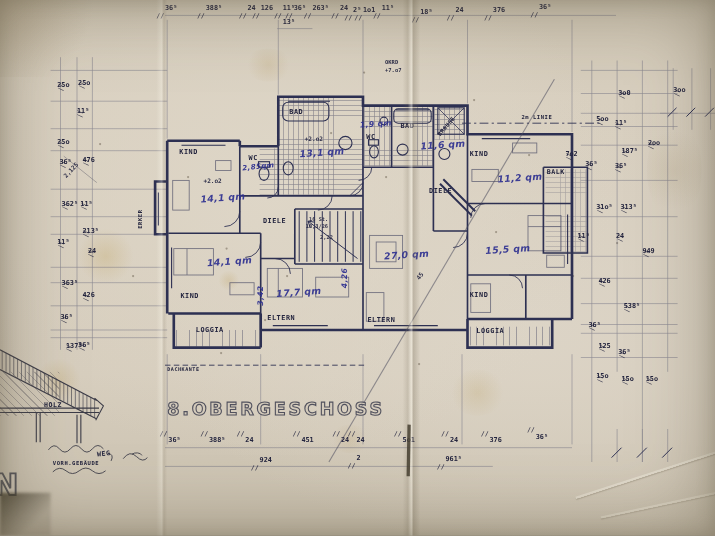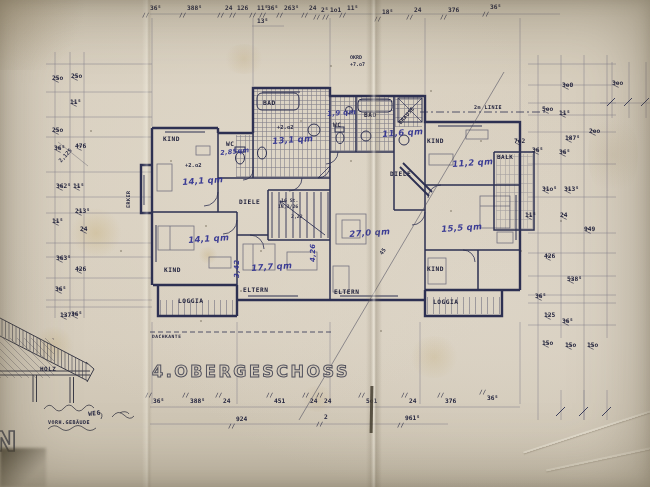--- a/index.html
+++ b/index.html
@@ -161,21 +161,21 @@
     <g id="holz-sketch" stroke="#3c3c48" stroke-width="1" fill="none">
       <path d="M0,318 L88,364 M0,336 L88,381 M86,362 L94,369 L87,382 M0,371 H90 M0,375 H90 M33,375 V402 M36.5,375 V402 M70,377 V403 M73.5,377 V403"></path>
       <path stroke-width=".8" d="M44,409 q5,-7 10,-1 t10,0 t10,0 t10,0 t10,0 M98,412 q6,1 3,7 M112,417 q6,-8 12,-2 t10,1 M120,413 a5,3 0 0 1 9,1 M48,429 q6,-6 12,-1 t12,0 t12,0 t12,0"></path>
       <g id="rafters" stroke-width=".7" opacity=".8">
           <path d="M2,319.0 V336.0 M5.5,320.9 V337.9 M9,322.7 V339.7 M12.5,324.5 V341.5 M16,326.4 V343.4 M19.5,328.2 V345.2 M23,330.0 V347.0 M26.5,331.9 V348.9 M30,333.7 V350.7 M33.5,335.5 V352.5 M37,337.3 V354.3 M40.5,339.2 V356.2 M44,341.0 V358.0 M47.5,342.8 V359.8 M51,344.7 V361.7 M54.5,346.5 V363.5 M58,348.3 V365.3 M61.5,350.1 V367.1 M65,352.0 V369.0 M68.5,353.8 V370.8 M72,355.6 V372.6 M75.5,357.5 V374.5 M79,359.3 V376.3 M82.5,361.1 V378.1 M86,363.0 V380.0 " fill="none" stroke="#3c3c48"></path>
         </g>
     </g>
   </svg>
 
   <div class="layer" id="labels">
-    <span class="lbl title" style="left:152px;top:364px;">4.OBERGESCHOSS</span>
+    <span class="lbl title" style="left:152px;top:364px;">8.OBERGESCHOSS</span>
     <span class="lbl bigN" style="left:-6px;top:428px;">N</span>
   <span class="lbl room" style="left: 163px; top: 136px; font-size: 6.2px;">KIND</span>
       <span class="lbl room" style="left: 226px; top: 141px; font-size: 6.2px;">WC</span>
       <span class="lbl room" style="left: 263px; top: 100px; font-size: 6.2px;">BAD</span>
       <span class="lbl room" style="left: 333px; top: 122px; font-size: 6.2px;">WC</span>
       <span class="lbl room" style="left: 364px; top: 112px; font-size: 6.2px;">BAD</span>
       <span class="lbl room" style="left: 398px; top: 122px; transform: rotate(-50deg); font-size: 5px;">BRAUSE</span>
       <span class="lbl room" style="left: 427px; top: 138px; font-size: 6.2px;">KIND</span>
       <span class="lbl room" style="left: 497px; top: 154px; font-size: 6px;">BALK</span>
       <span class="lbl room" style="left: 239px; top: 199px; font-size: 6.2px;">DIELE</span>

